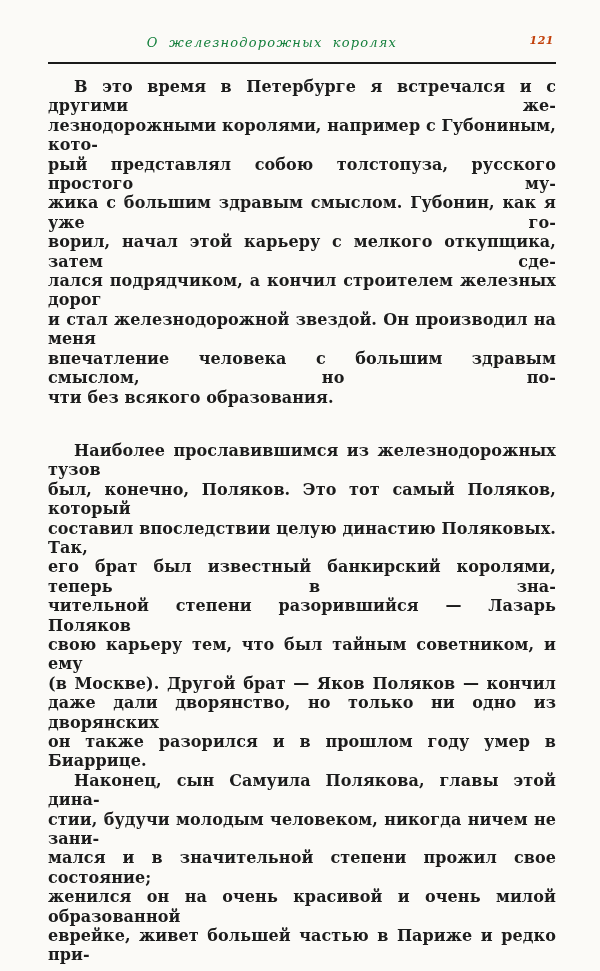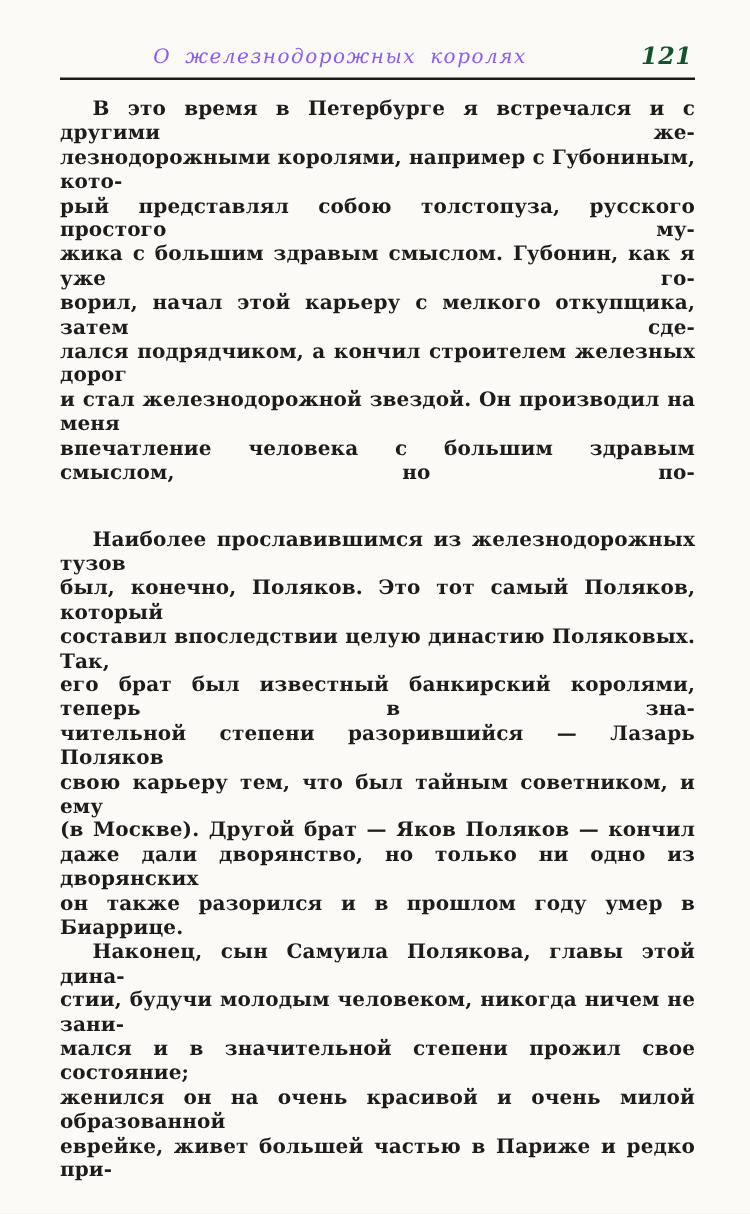--- a/index.html
+++ b/index.html
@@ -28,35 +28,35 @@
     position: relative;
     height: 64px;
   }
   .chapter-title {
     position: absolute;
     left: 0;
     right: 60px;
     top: 35px;
     text-align: center;
     font-style: italic;
-    font-size: 16px;
+    font-size: 13px;
     letter-spacing: 1.2px;
     word-spacing: 5px;
     white-space: nowrap;
-    color: #8b5cf6;
+    color: #15803d;
   }
   .page-number {
     position: absolute;
     right: 2px;
     top: 34px;
     font-style: italic;
     font-weight: 700;
-    font-size: 19px;
+    font-size: 11px;
     letter-spacing: 0.5px;
-    color: #14532d;
+    color: #c2410c;
   }
   .header-rule {
     position: absolute;
     left: 0;
     right: 0;
     top: 62px;
     height: 2px;
     background: #1a1a1a;
   }
   .text-body {
@@ -92,20 +92,21 @@
     <div class="text-body">
         <div class="para gap-after">
           <div class="line first">В это время в Петербурге я встречался и с другими же-</div>
           <div class="line">лезнодорожными королями, например с Губониным, кото-</div>
           <div class="line">рый представлял собою толстопуза, русского простого му-</div>
           <div class="line">жика с большим здравым смыслом. Губонин, как я уже го-</div>
           <div class="line">ворил, начал этой карьеру с мелкого откупщика, затем сде-</div>
           <div class="line">лался подрядчиком, а кончил строителем железных дорог</div>
           <div class="line">и стал железнодорожной звездой. Он производил на меня</div>
           <div class="line">впечатление человека с большим здравым смыслом, но по-</div>
+          <div class="line last">чти без всякого образования.</div>
         </div>
         <div class="para">
           <div class="line first">Наиболее прославившимся из железнодорожных тузов</div>
           <div class="line">был, конечно, Поляков. Это тот самый Поляков, который</div>
           <div class="line">составил впоследствии целую династию Поляковых. Так,</div>
           <div class="line">его брат был известный банкирский королями, теперь в зна-</div>
           <div class="line">чительной степени разорившийся — Лазарь Поляков</div>
           <div class="line">свою карьеру тем, что был тайным советником, и ему</div>
           <div class="line">(в Москве). Другой брат — Яков Поляков — кончил</div>
           <div class="line">даже дали дворянство, но только ни одно из дворянских</div>

